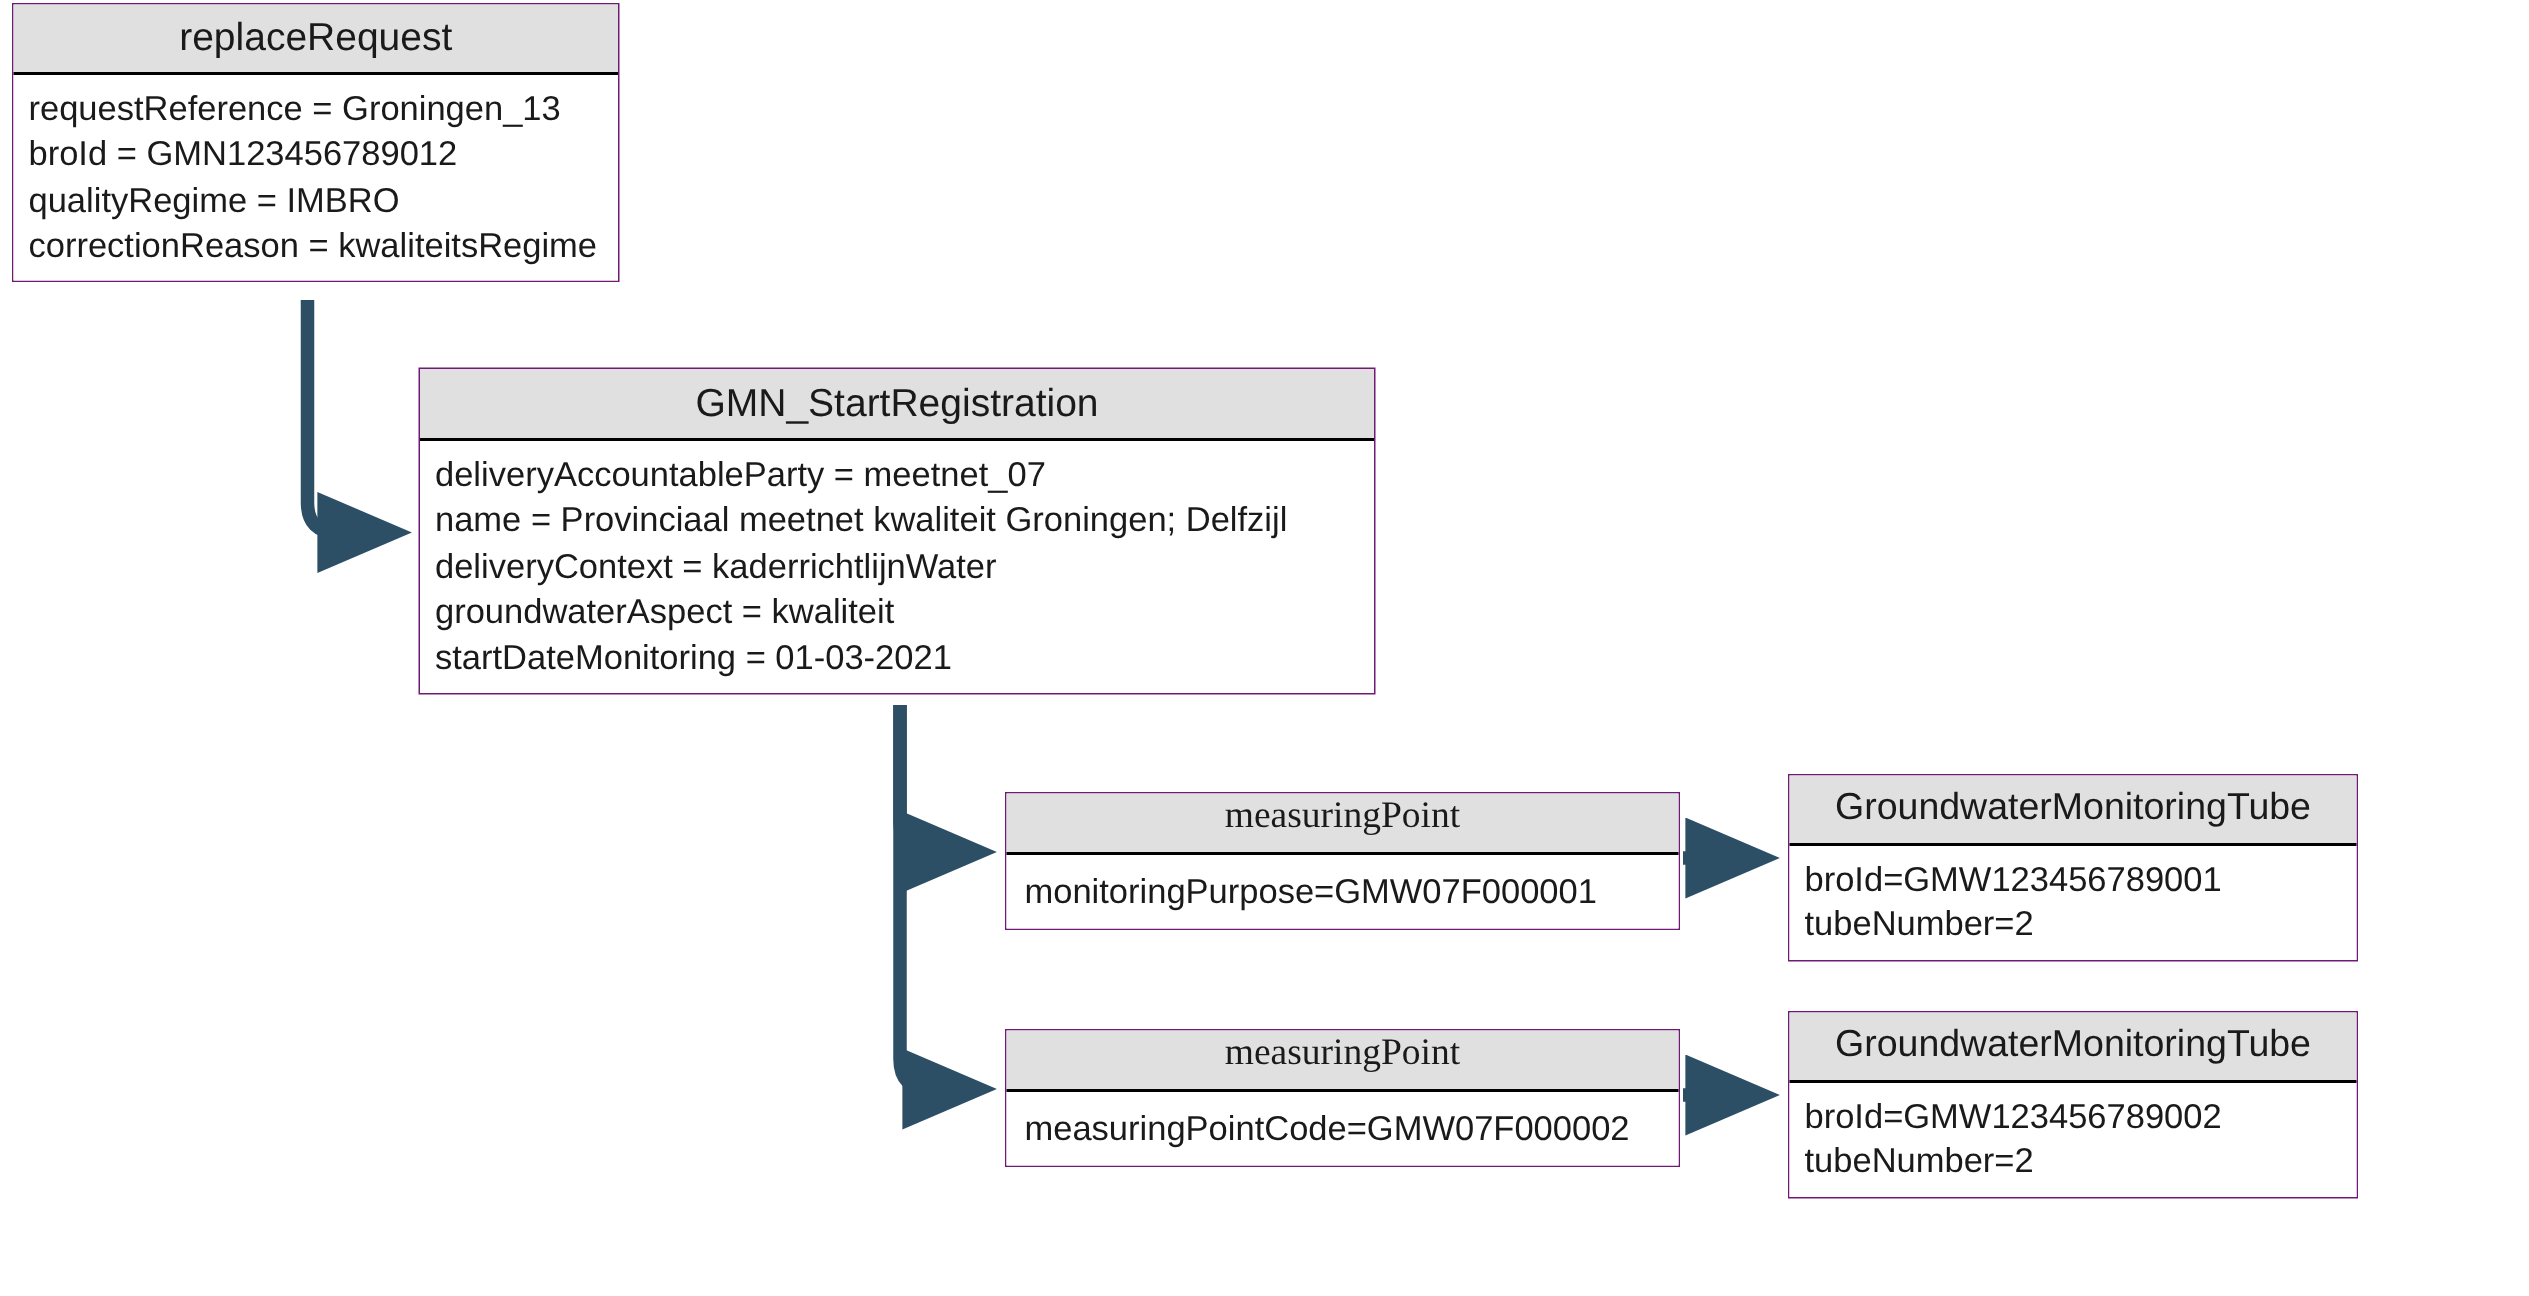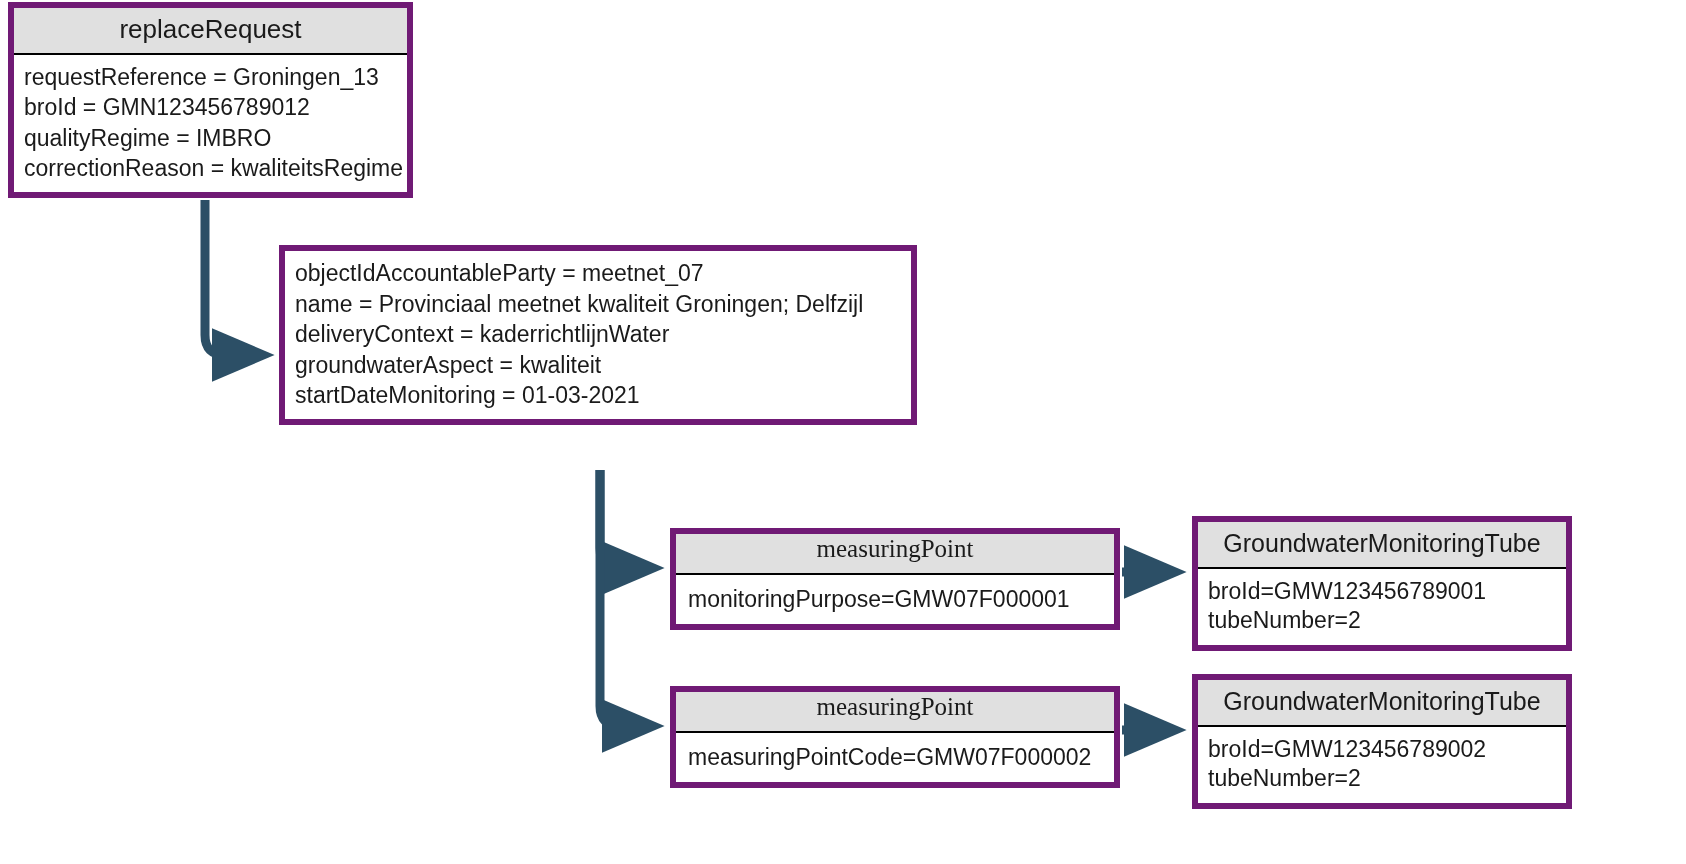--- a/index.html
+++ b/index.html
@@ -25,21 +25,21 @@
     width: 1686px;
     height: 864px;
     pointer-events: none;
     z-index: 1;
   }
 
   
   .node {
     position: absolute;
     z-index: 2;
-    border: 6px solid #701a75;
+    border: 1px solid #701a75;
     background: #ffffff;
     box-sizing: border-box;
   }
   .node-header {
     background: #E0E0E0;
     border-bottom: 2px solid #000000;
     text-align: center;
     color: #1a1a1a;
     font-size: 25px;
     line-height: 1.18;
@@ -106,22 +106,23 @@
     <div class="node-header">replaceRequest</div>
     <div class="node-body">
       <span class="attr">requestReference = Groningen_13</span>
       <span class="attr">broId = GMN123456789012</span>
       <span class="attr">qualityRegime = IMBRO</span>
       <span class="attr">correctionReason = kwaliteitsRegime</span>
     </div>
   </div>
 
   <div class="node" id="node-start-registration">
+    <div class="node-header">GMN_StartRegistration</div>
     <div class="node-body">
-      <span class="attr">objectIdAccountableParty = meetnet_07</span>
+      <span class="attr">deliveryAccountableParty = meetnet_07</span>
       <span class="attr">name = Provinciaal meetnet kwaliteit Groningen; Delfzijl</span>
       <span class="attr">deliveryContext = kaderrichtlijnWater</span>
       <span class="attr">groundwaterAspect = kwaliteit</span>
       <span class="attr">startDateMonitoring = 01-03-2021</span>
     </div>
   </div>
 
   <div class="node mp" id="node-measuring-point-1">
     <div class="node-header">measuringPoint</div>
     <div class="node-body">

